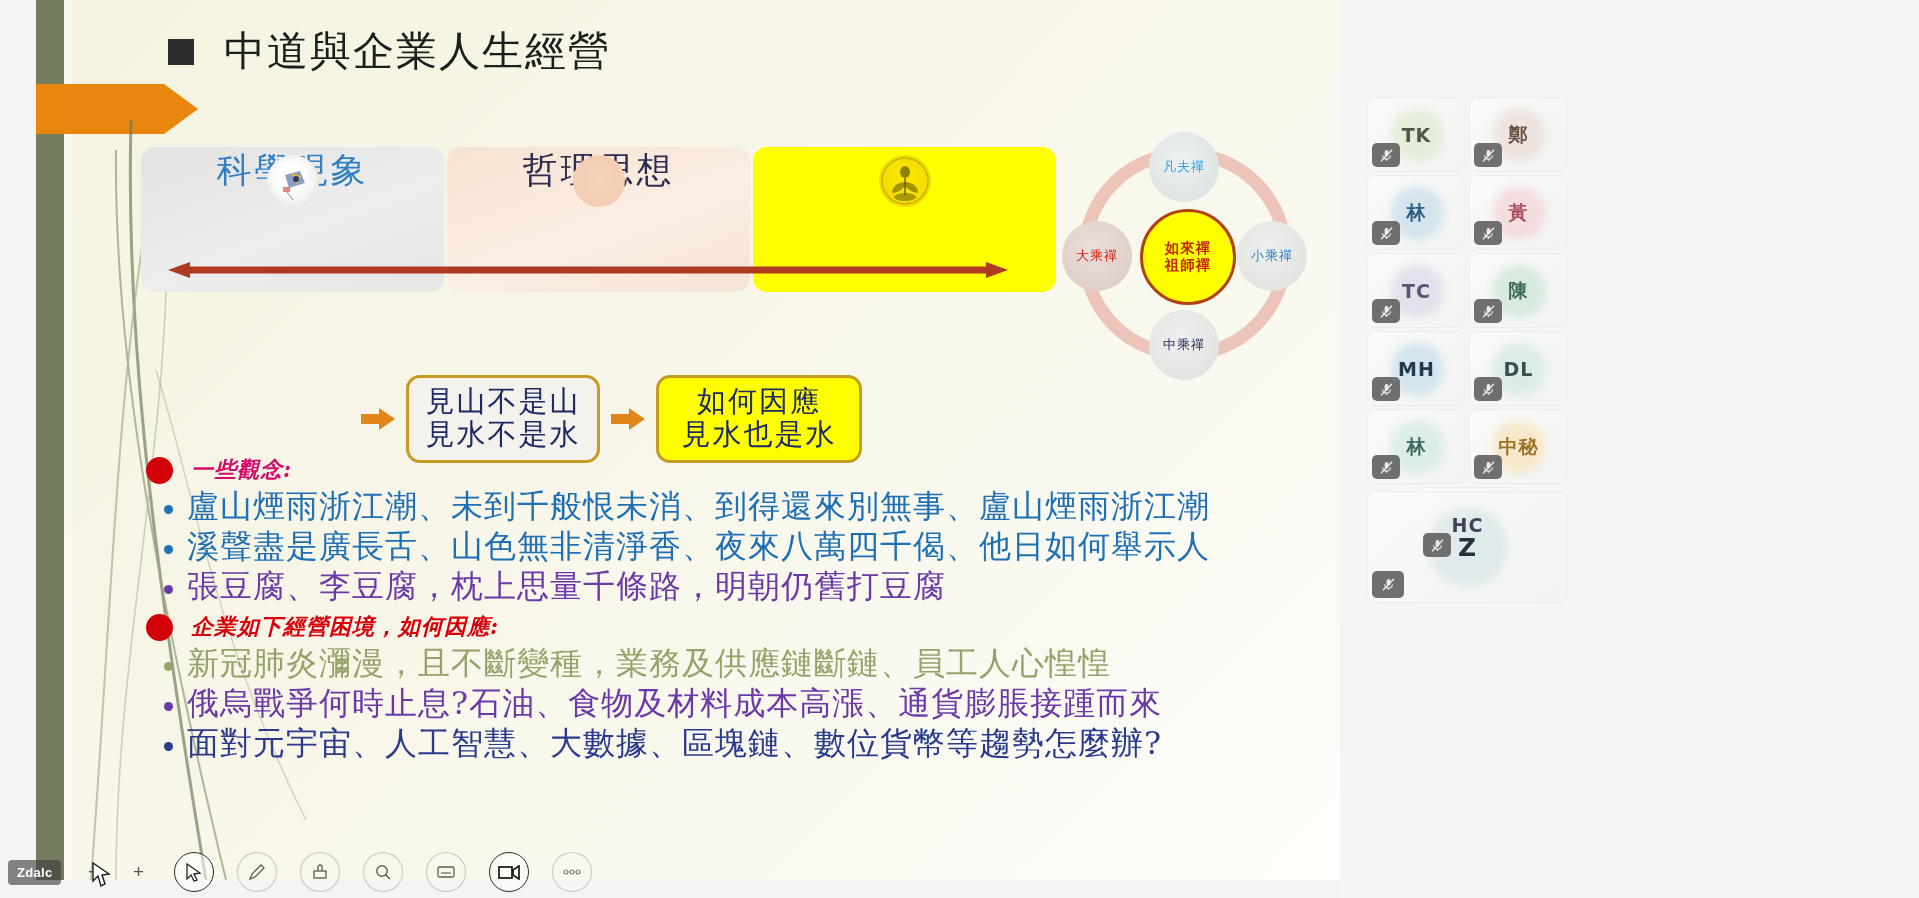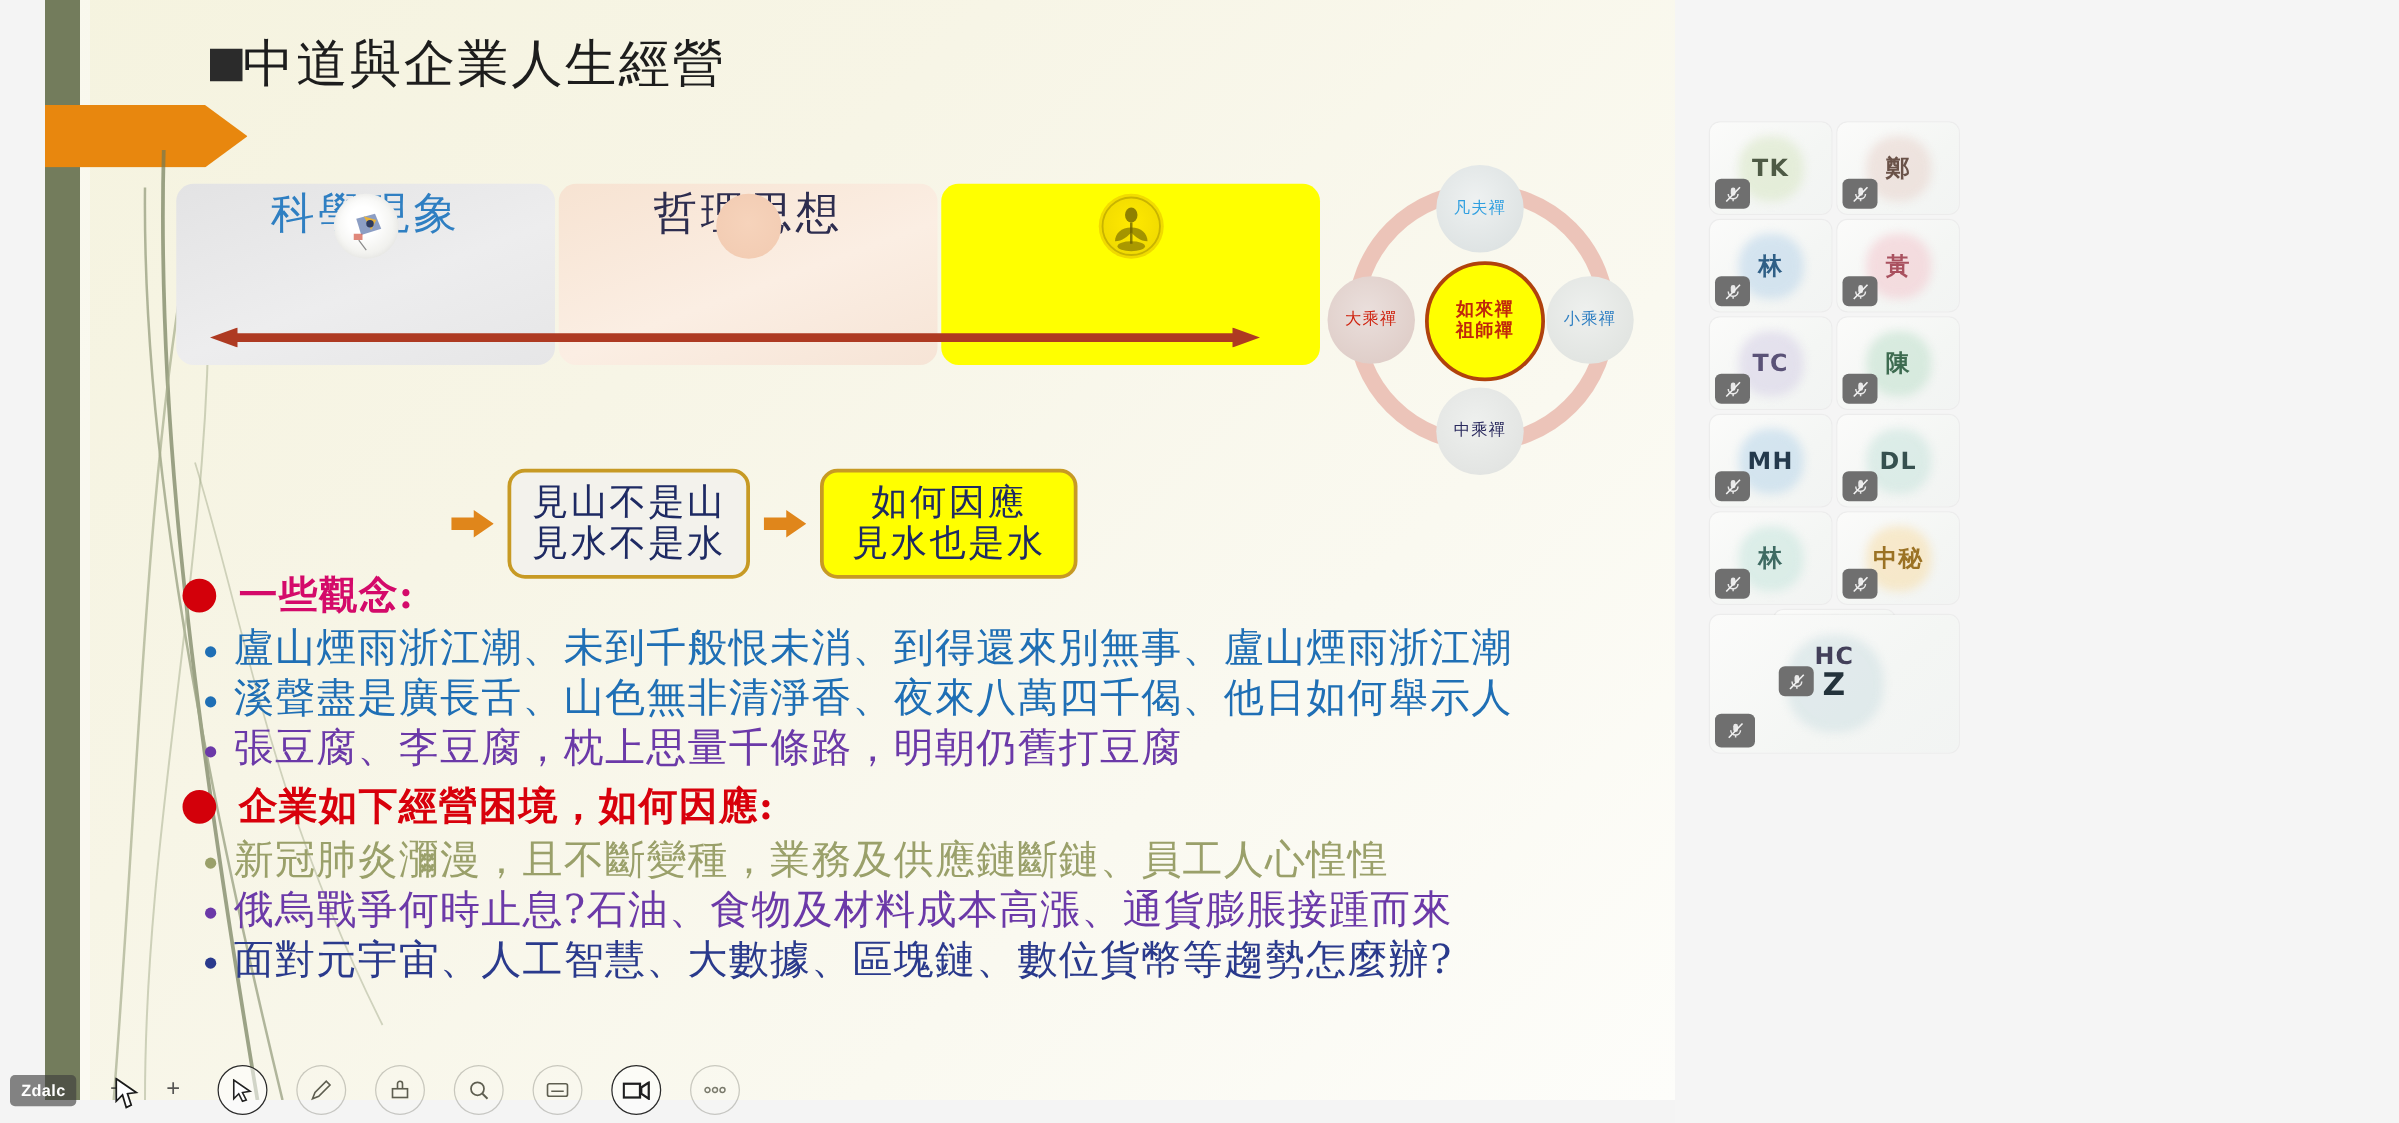--- a/index.html
+++ b/index.html
@@ -25,21 +25,21 @@
     background:rgba(255,255,255,.45);
   }
   #orange-arrow{
     position:absolute;left:0px;top:84px;width:162px;height:50px;
     background:#e8870e;
     clip-path:polygon(0 0,128px 0,162px 25px,128px 50px,0 50px);
   }
   #grass-svg{position:absolute;left:20px;top:120px;width:300px;height:760px;opacity:.75;}
 
   
-  #title-row{position:absolute;left:132px;top:24px;display:flex;align-items:center;}
+  #title-row{position:absolute;left:132px;top:24px;display:flex;align-items:center;gap:30px;}
   #title-bullet{width:26px;height:26px;background:#2b2b2b;}
   #title-text{
     font-size:41px;color:#1d1d1d;letter-spacing:2px;
     font-family:"DejaVu Sans","Liberation Sans",sans-serif;font-weight:400;
   }
 
   
   #cards{position:absolute;left:105px;top:147px;width:915px;height:145px;display:flex;gap:3px;}
   .card{
     position:relative;width:303px;height:145px;border-radius:14px;
@@ -95,22 +95,23 @@
   #mw-0{background:#f3f2ec;color:#3691d4;width:130px;}
   #mw-1{background:#f3f2ec;color:#1e2a63;width:160px;}
   #mw-2{background:#ffff00;color:#1e2a63;width:172px;}
   .mwarrow{width:34px;height:26px;position:relative;}
 
   
   #body{position:absolute;left:110px;top:455px;width:1190px;}
   .blk-head{display:flex;align-items:center;gap:18px;margin:0 0 2px 0;}
   .dot-red{width:27px;height:27px;border-radius:50%;background:#d3000a;flex:0 0 auto;}
   .head-txt{
-    font-size:31px;letter-spacing:1px;font-weight:bold;
+    font-size:22px;letter-spacing:1px;font-weight:bold;
     font-family:"DejaVu Serif","Liberation Serif",serif;
+    font-style:italic;
   }
   #head-1 .head-txt{color:#d40a6a;}
   #head-2 .head-txt{color:#d8000b;}
   .bline{display:flex;align-items:flex-start;gap:14px;margin:0 0 1px 0;padding-left:18px;}
   .dot-sm{width:9px;height:9px;border-radius:50%;margin-top:18px;flex:0 0 auto;}
   .bline .btxt{
     font-size:32px;line-height:1.22;letter-spacing:1px;
     font-family:"DejaVu Serif","Liberation Serif",serif;white-space:nowrap;
   }
 

